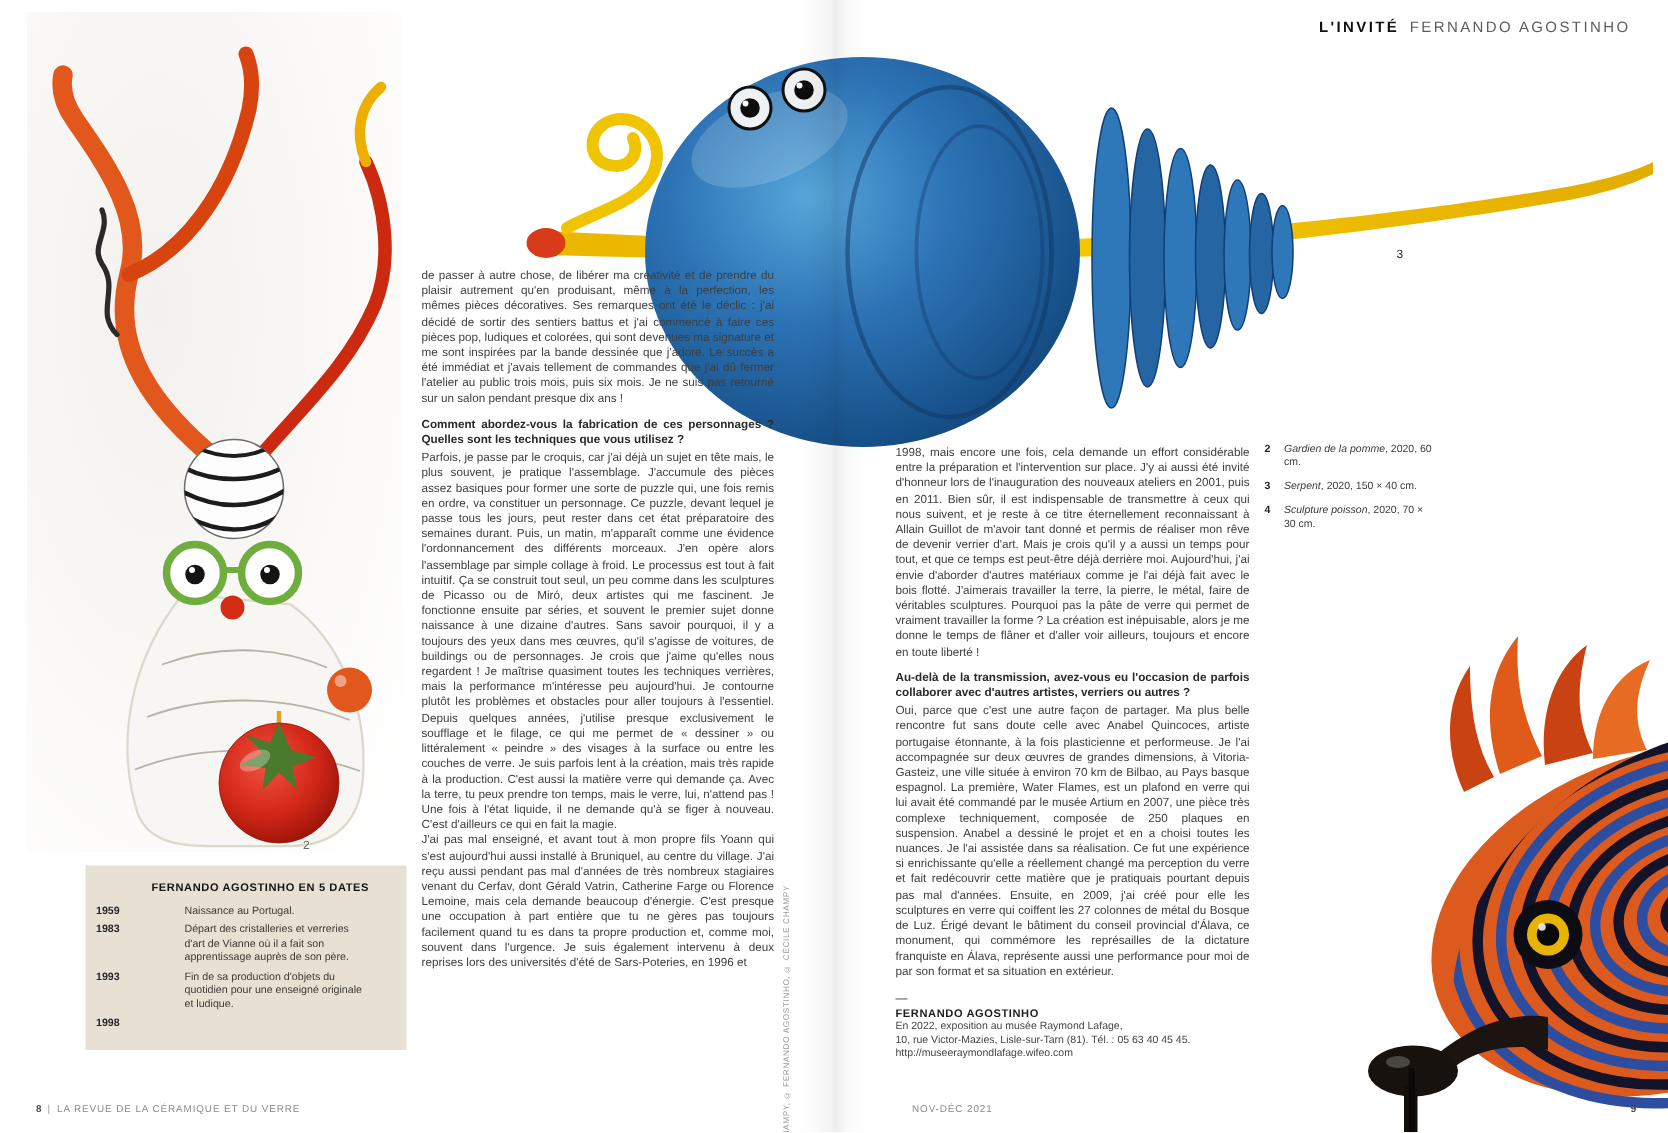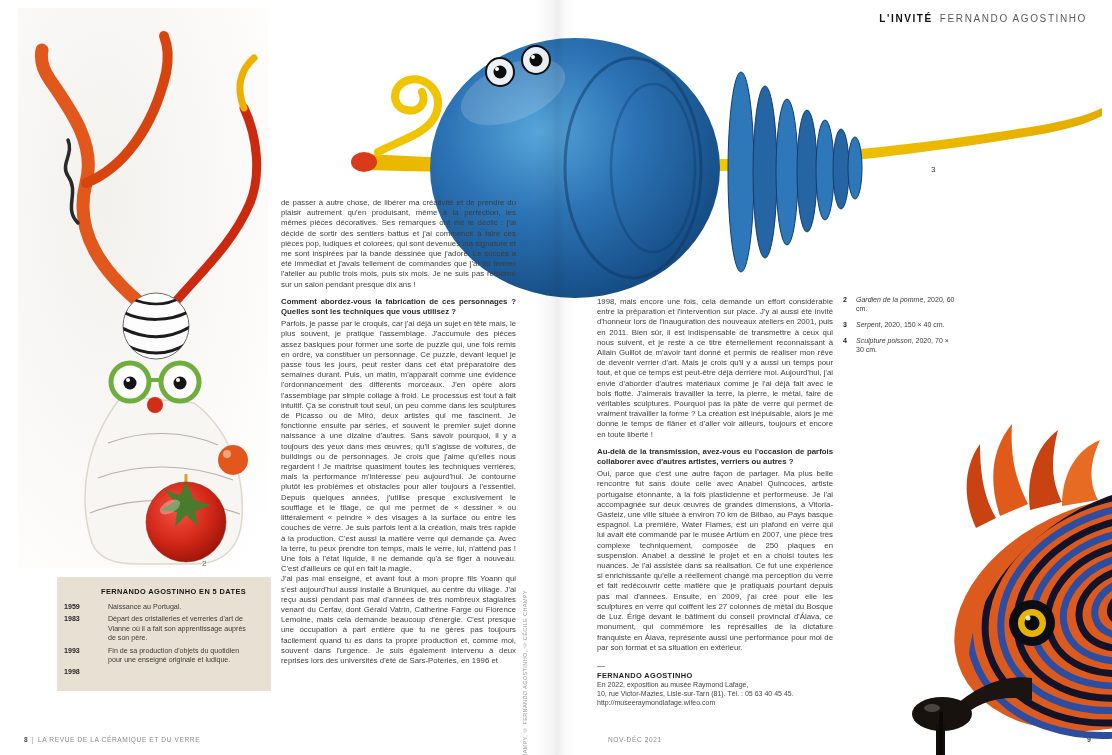--- a/index.html
+++ b/index.html
@@ -19,42 +19,42 @@
   .art-serp  { left:348px; top:22px;  width:764px; height:312px; }
   .art-fish  { left:880px; top:418px; width:232px; height:337px; overflow:hidden; }
   .art svg { display:block; width:100%; height:100%; }
 
   .fig-marker { position:absolute; font-size:8px; color:#4c4c4c; }
   .fm2 { left:202px; top:559px; color:#6a6a6a; }
   .fm3 { left:931px; top:165px; color:#2e2e2e; }
 
   
   .col { position:absolute; width:235px; font-size:7.8px; line-height:10.2px; text-align:justify; color:#3e3e3e; }
-  .col1 { left:281px; top:198px; }
+  .col1 { left:281px; top:179px; }
   .col2 { left:597px; top:297px; width:236px; }
   .col p { margin:0; }
   .col .q { font-weight:bold; color:#2a2a2a; margin:7px 0 2px 0; }
 
   
   .contact { margin-top:9px; text-align:left; }
   .contact .dash { color:#2a2a2a; font-size:8px; line-height:7px; }
   .contact .cname { font-weight:bold; color:#1d1d1d; font-size:7.4px; letter-spacing:0.4px; margin-top:2px; }
   .contact .cline { font-size:7px; line-height:8.8px; color:#454545; }
 
   
   .captions { position:absolute; left:843px; top:295px; width:112px; }
   .cap { display:flex; margin-bottom:7px; }
   .cap .num { font-weight:bold; color:#222; font-size:7px; width:13px; flex:none; line-height:9px; }
   .cap .ctext { font-size:7px; line-height:9px; color:#3c3c3c; }
   .cap .ctitle { font-style:italic; }
 
   
   .datesbox { position:absolute; left:57px; top:577px; width:214px; background:#e8e1d3; padding:8px 24px 10px 7px; box-sizing:border-box; }
   .datesbox .dtitle { font-size:7.4px; font-weight:bold; letter-spacing:0.4px; color:#141414; margin:2px 0 7px 37px; }
-  .drow { display:grid; grid-template-columns:35px 1fr; column-gap:9px; margin-bottom:3px; }
+  .drow { display:grid; grid-template-columns:35px 1fr; column-gap:24px; margin-bottom:3px; }
   .drow .yr { font-weight:bold; font-size:7.1px; color:#272727; line-height:9.4px; }
   .drow .dtx { font-size:7.1px; line-height:9.4px; color:#3c3a35; }
 
   
   .credit { position:absolute; left:522px; top:590px; writing-mode:vertical-rl; transform:rotate(180deg);
             font-size:5.5px; letter-spacing:0.4px; color:#9a9a9a; white-space:nowrap; }
 
   
   .foot { position:absolute; font-size:6.6px; letter-spacing:0.6px; color:#8b8b8b; white-space:nowrap; }
   .foot .pn { font-weight:bold; color:#4a4a4a; letter-spacing:0; margin-right:4px; }

